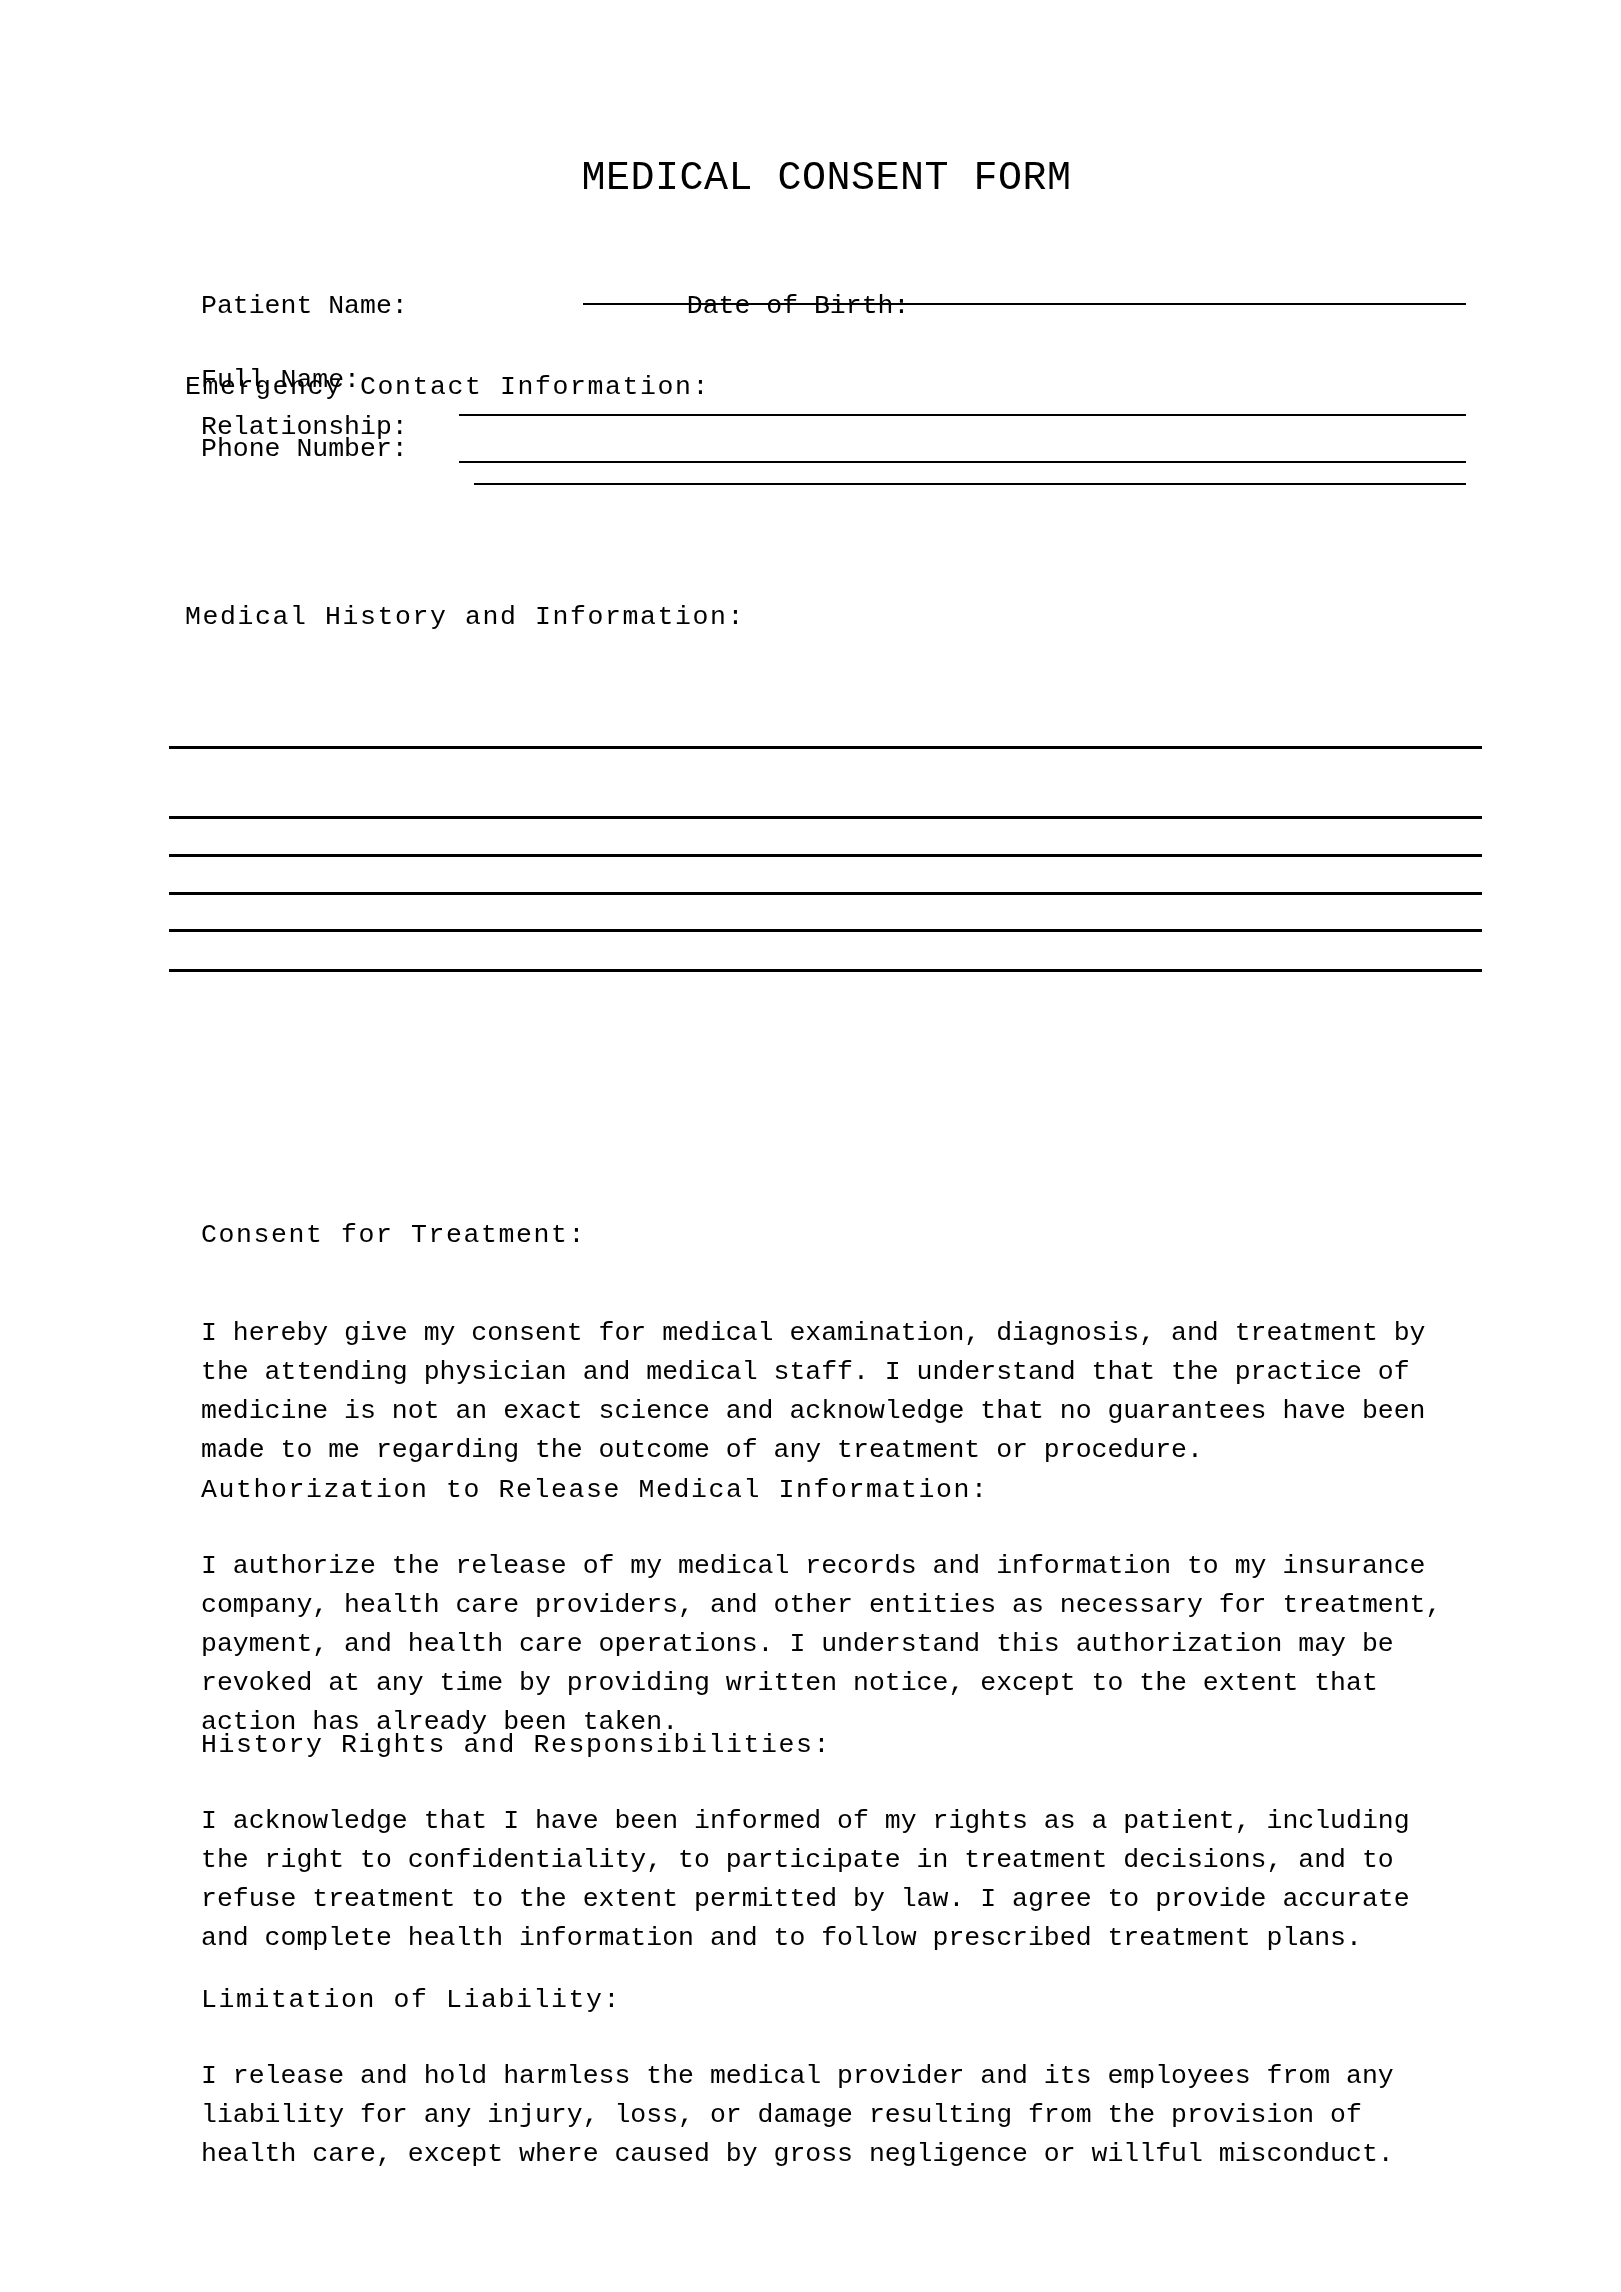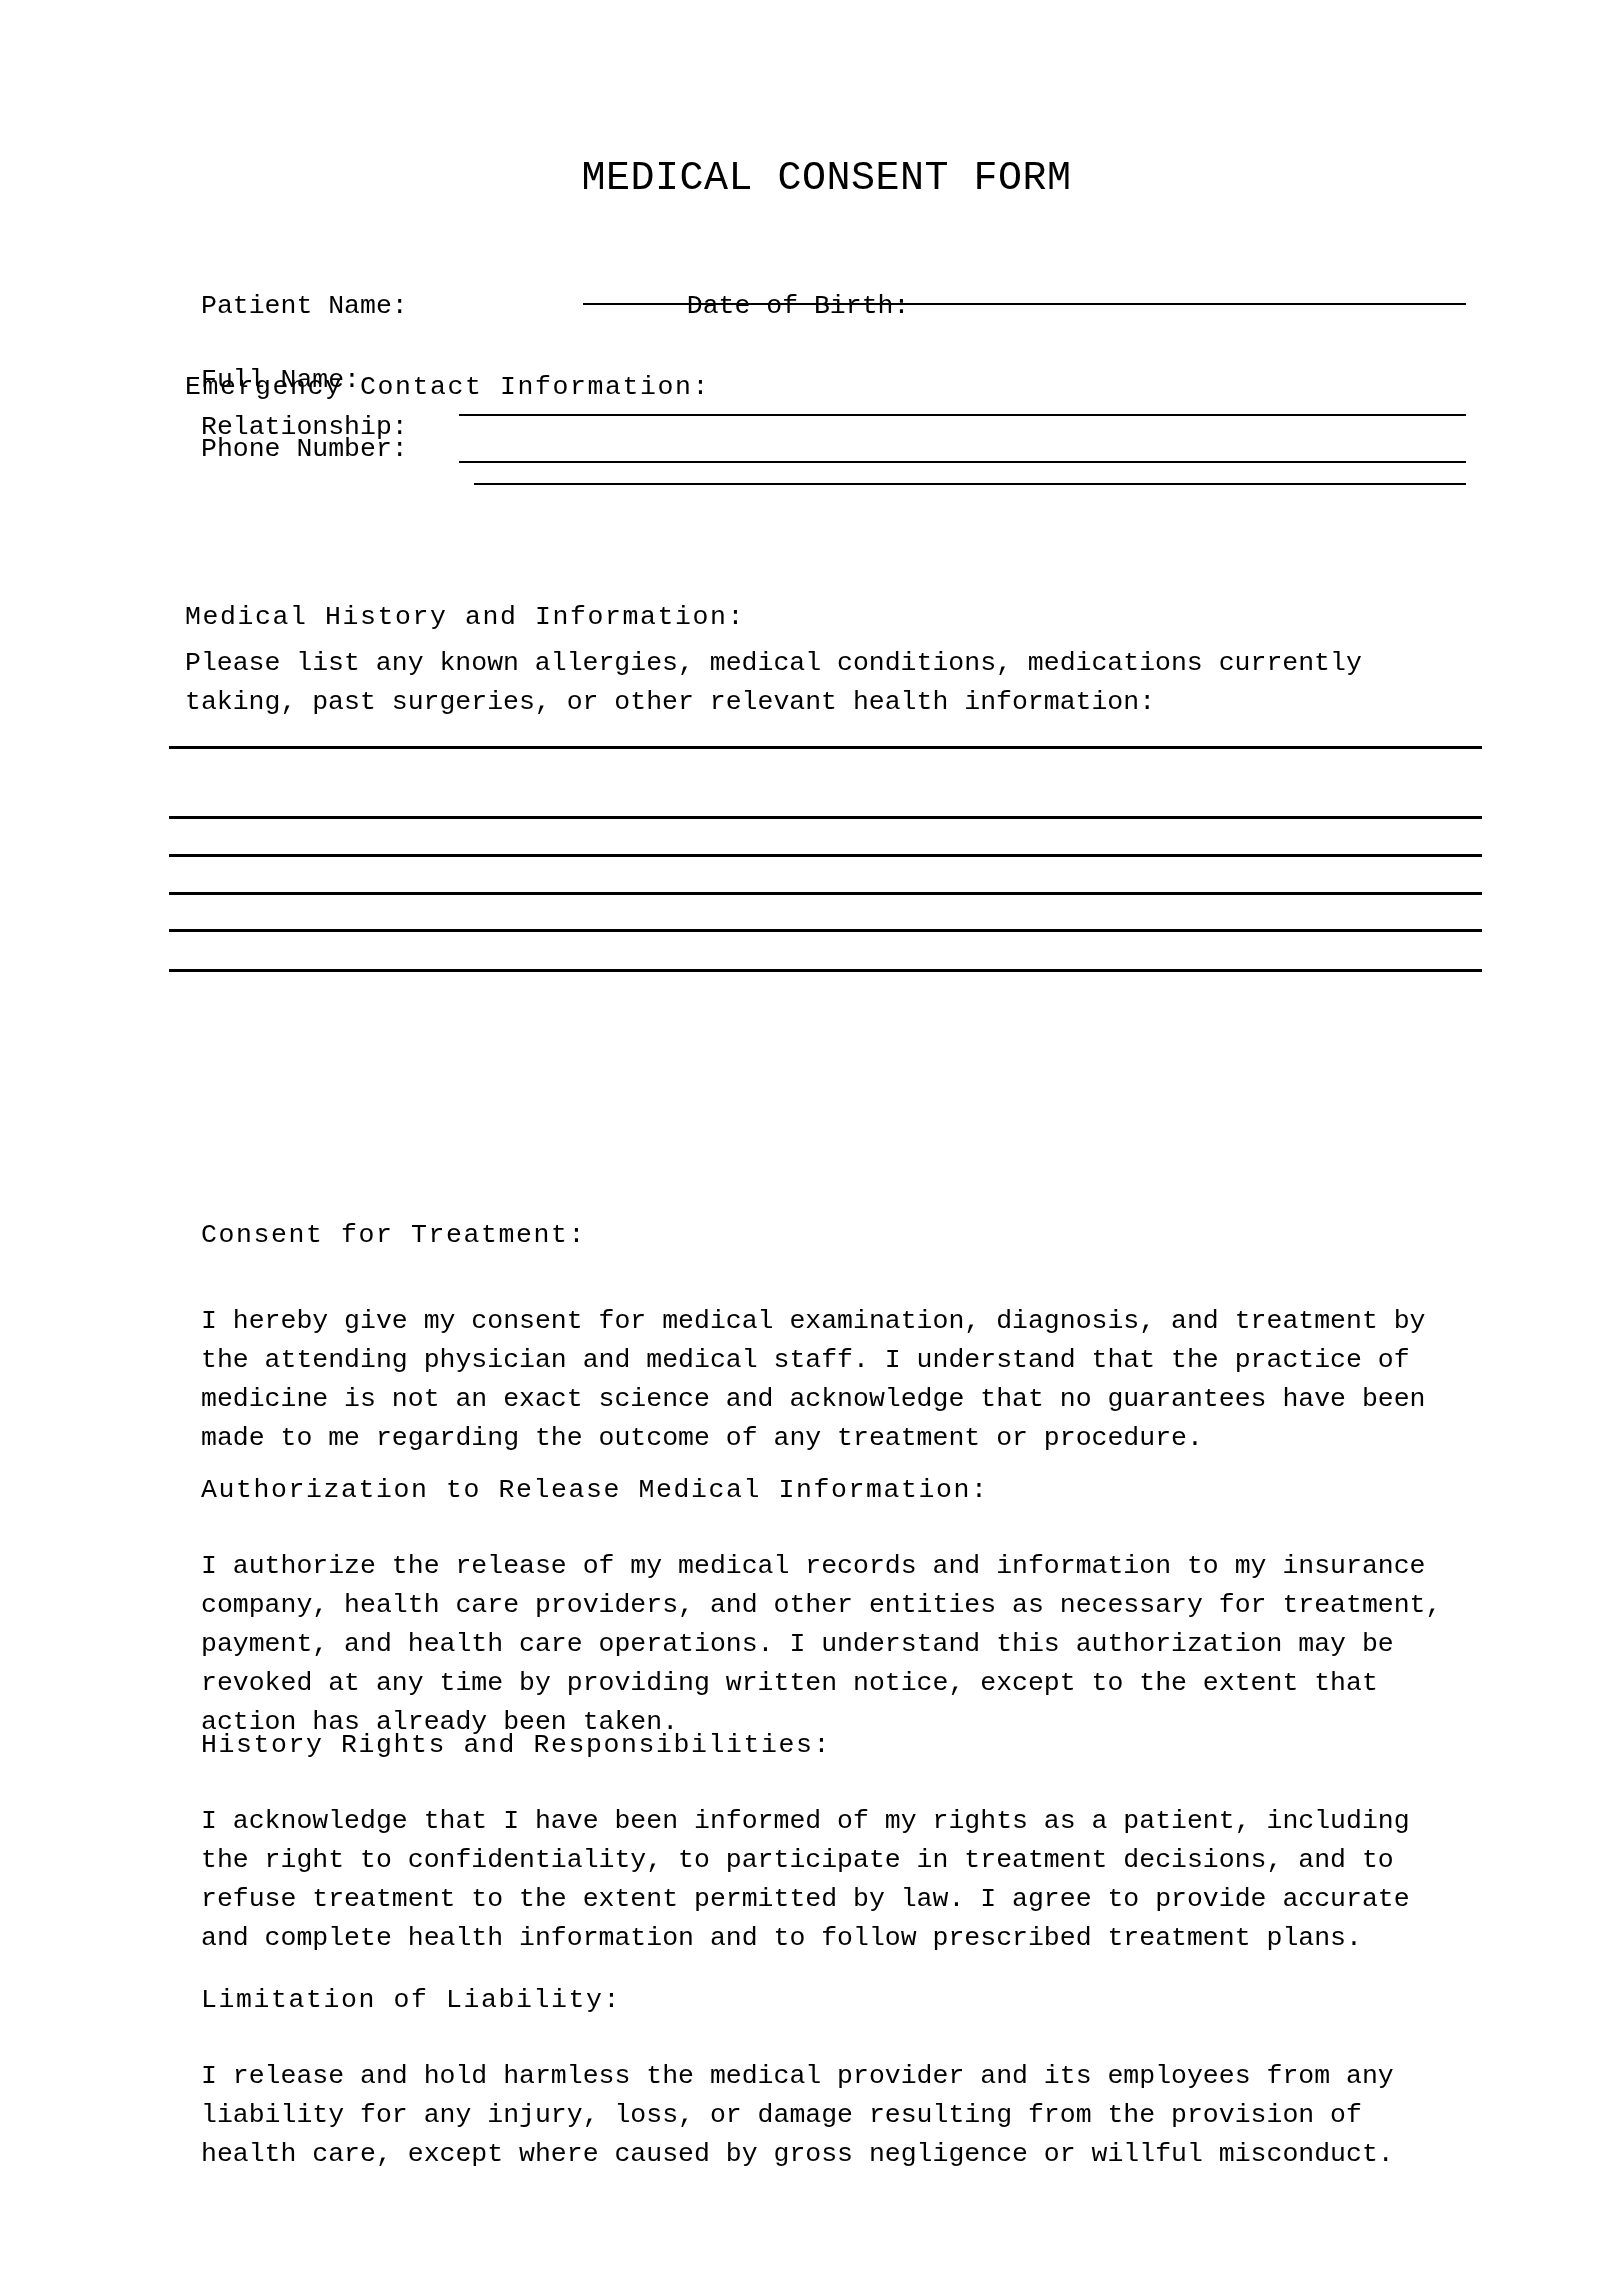--- a/index.html
+++ b/index.html
@@ -55,21 +55,21 @@
     border-top: 3.9px solid #000;
   }
   .rl1 { top: 730px; } .rl2 { top: 800px; } .rl3 { top: 838px; }
   .rl4 { top: 876px; } .rl5 { top: 913px; } .rl6 { top: 953px; }
 
   
   .doc-section { position: absolute; left: 153px; width: 1319px; }
   .s1 { top: 1168px; } .s2 { top: 1423px; } .s3 { top: 1678px; }
   .s4 { top: 1933px; } .s5 { top: 2148px; }
   .doc-section .body { margin-top: 4.9px; letter-spacing: 0; }
-  .s1 .body { margin-top: 15px; }
+  .s1 .body { margin-top: 27px; }
 </style>
 </head>
 <body>
 
 <div class="page">
 
   <h1 class="title">MEDICAL CONSENT FORM</h1>
 
   <div class="patient-row">
     <span class="label">Patient Name:</span>
@@ -87,21 +87,20 @@
   <div class="field-row fr2">
     <span class="label">Relationship:</span>
     <div class="field-line"></div>
   </div>
   <div class="field-row fr3">
     <span class="label">Phone Number:</span>
     <div class="field-line"></div>
   </div>
 
   <div class="heading mh-heading">Medical History and Information:</div>
-  <p class="mh-instruction">Please list any known allergies, medical conditions, medications currently taking, past surgeries, or other relevant health information:</p>
 
   <div class="rule rl1"></div>
   <div class="rule rl2"></div>
   <div class="rule rl3"></div>
   <div class="rule rl4"></div>
   <div class="rule rl5"></div>
   <div class="rule rl6"></div>
 
   <section class="doc-section s1">
     <div class="heading">Consent for Treatment:</div>

